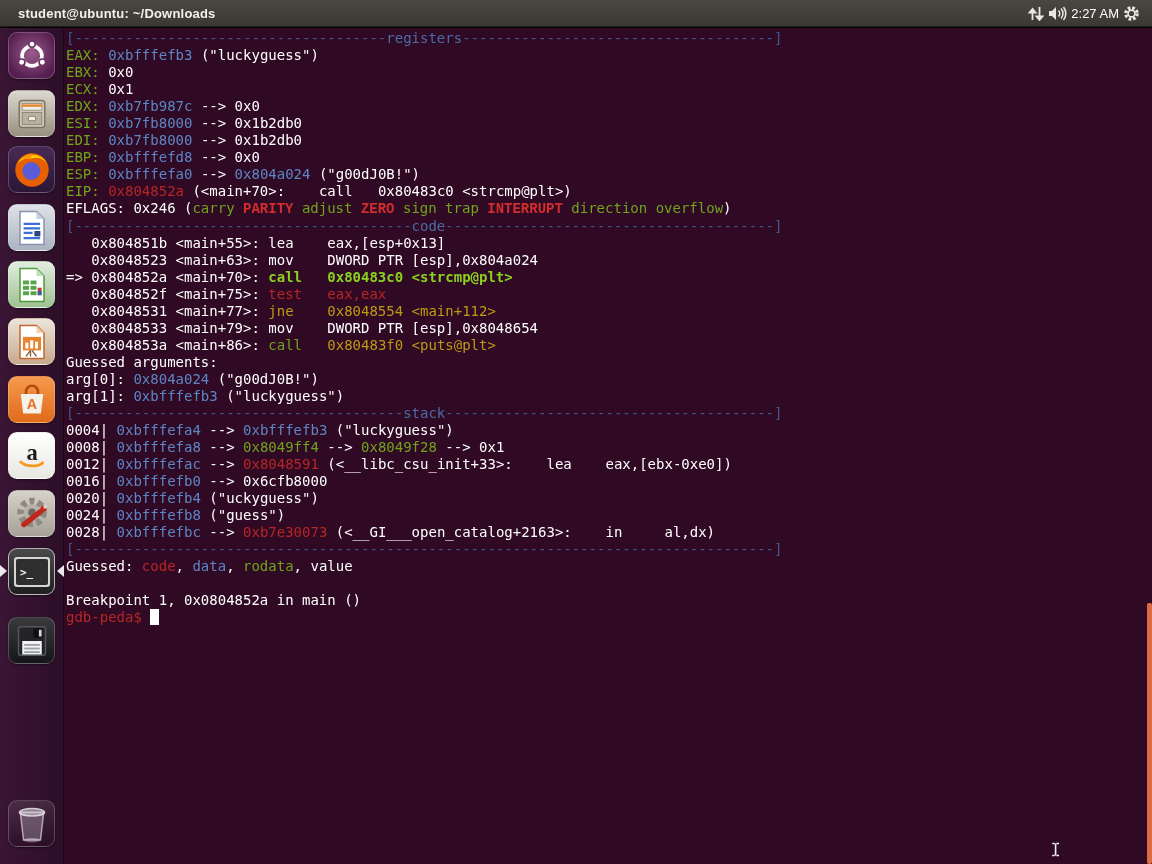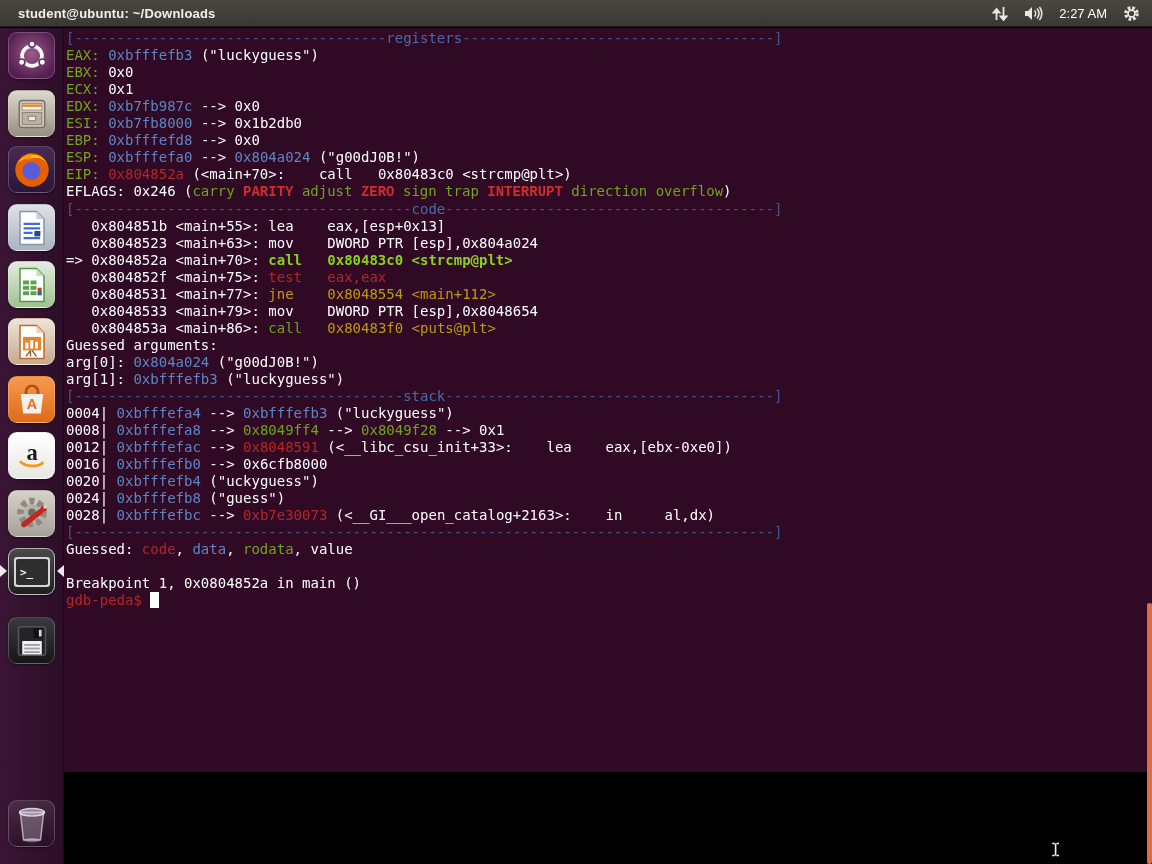--- a/index.html
+++ b/index.html
@@ -8,21 +8,21 @@
 
   
   .top-panel {
     position:absolute; left:0; top:0; width:1152px; height:27px;
     background:linear-gradient(#4a4742,var(--panel_bg));
     border-bottom:1px solid #1f1d1a;
     display:flex; align-items:center; justify-content:space-between;
     z-index:30;
   }
   .win-title { color:#f2f0ec; font-size:13px; font-weight:bold; padding-left:18px; letter-spacing:.2px; }
-  .indicators { display:flex; align-items:center; gap:16px; padding-right:12px; }
+  .indicators { display:flex; align-items:center; gap:4px; padding-right:12px; }
   .indicators svg { display:block; }
   .clock { color:#ffffff; font-size:13px; }
 
   
   .launcher {
     position:absolute; left:0; top:28px; width:64px; height:836px;
     background:linear-gradient(90deg,#3a1535,#2c0e28);
     border-right:1px solid #1c081a; z-index:20;
   }
   .launch-item { position:absolute; left:8px; width:47px; height:47px;
@@ -42,21 +42,21 @@
   .t-settings { top:462px; background:linear-gradient(#d6d2ca,#a5a098); }
   .t-terminal { top:520px; background:linear-gradient(#4a4a4a,#1f1f1f); border-color:rgba(255,255,255,.65); }
   .t-floppy   { top:589px; background:linear-gradient(#3a3a3e,#161618); }
   .t-trash    { top:772px; background:linear-gradient(rgba(255,255,255,.10),rgba(0,0,0,.12)); }
   .arrow-right-of-item, .arrow-left-of-item { position:absolute; width:0; height:0; }
   .arrow-left-of-item { left:0; top:537px; border-top:6px solid transparent; border-bottom:6px solid transparent; border-left:7px solid #ece8ec; }
   .arrow-right-of-item { left:57px; top:537px; border-top:6px solid transparent; border-bottom:6px solid transparent; border-right:7px solid #ece8ec; }
 
   
   .terminal {
-    position:absolute; left:64px; top:28px; width:1088px; height:744px;
+    position:absolute; left:64px; top:28px; width:1088px; height:836px;
     background:var(--terminal_bg); z-index:10;
   }
   .term-output { padding:2px 0 0 2px; }
   .tline {
     font-family:"DejaVu Sans Mono", monospace;
     font-size:14px; line-height:17px; min-height:17px;
     white-space:pre; color:var(--text_white);
   }
   .c-w  { color:var(--text_white); }
   .c-g  { color:var(--register_green); }
@@ -236,20 +236,21 @@
 </div>
 
 <div class="terminal">
   <div class="term-output">
       <div class="tline"><span class="c-s">[-------------------------------------</span><span class="c-st">registers</span><span class="c-s">-------------------------------------]</span></div>
       <div class="tline"><span class="c-g">EAX:</span><span class="c-w"> </span><span class="c-b">0xbfffefb3</span><span class="c-w"> ("luckyguess")</span></div>
       <div class="tline"><span class="c-g">EBX:</span><span class="c-w"> 0x0</span></div>
       <div class="tline"><span class="c-g">ECX:</span><span class="c-w"> 0x1</span></div>
       <div class="tline"><span class="c-g">EDX:</span><span class="c-w"> </span><span class="c-b">0xb7fb987c</span><span class="c-w"> --&gt; 0x0</span></div>
       <div class="tline"><span class="c-g">ESI:</span><span class="c-w"> </span><span class="c-b">0xb7fb8000</span><span class="c-w"> --&gt; 0x1b2db0</span></div>
+      <div class="tline"><span class="c-g">EDI:</span><span class="c-w"> </span><span class="c-b">0xb7fb8000</span><span class="c-w"> --&gt; 0x1b2db0</span></div>
       <div class="tline"><span class="c-g">EBP:</span><span class="c-w"> </span><span class="c-b">0xbfffefd8</span><span class="c-w"> --&gt; 0x0</span></div>
       <div class="tline"><span class="c-g">ESP:</span><span class="c-w"> </span><span class="c-b">0xbfffefa0</span><span class="c-w"> --&gt; </span><span class="c-b">0x804a024</span><span class="c-w"> ("g00dJ0B!")</span></div>
       <div class="tline"><span class="c-g">EIP:</span><span class="c-w"> </span><span class="c-r">0x804852a</span><span class="c-w"> (&lt;main+70&gt;:    call   0x80483c0 &lt;strcmp@plt&gt;)</span></div>
       <div class="tline"><span class="c-w">EFLAGS: 0x246 (</span><span class="c-g">carry</span><span class="c-w"> </span><span class="c-rb">PARITY</span><span class="c-w"> </span><span class="c-g">adjust</span><span class="c-w"> </span><span class="c-rb">ZERO</span><span class="c-w"> </span><span class="c-g">sign</span><span class="c-w"> </span><span class="c-g">trap</span><span class="c-w"> </span><span class="c-rb">INTERRUPT</span><span class="c-w"> </span><span class="c-g">direction</span><span class="c-w"> </span><span class="c-g">overflow</span><span class="c-w">)</span></div>
       <div class="tline"><span class="c-s">[----------------------------------------</span><span class="c-st">code</span><span class="c-s">---------------------------------------]</span></div>
       <div class="tline"><span class="c-w">   0x804851b &lt;main+55&gt;: lea    eax,[esp+0x13]</span></div>
       <div class="tline"><span class="c-w">   0x8048523 &lt;main+63&gt;: mov    DWORD PTR [esp],0x804a024</span></div>
       <div class="tline"><span class="c-w">=&gt; 0x804852a &lt;main+70&gt;: </span><span class="c-hg">call   0x80483c0 &lt;strcmp@plt&gt;</span></div>
       <div class="tline"><span class="c-w">   0x804852f &lt;main+75&gt;: </span><span class="c-r">test   eax,eax</span></div>
       <div class="tline"><span class="c-w">   0x8048531 &lt;main+77&gt;: </span><span class="c-y">jne    0x8048554 &lt;main+112&gt;</span></div>

